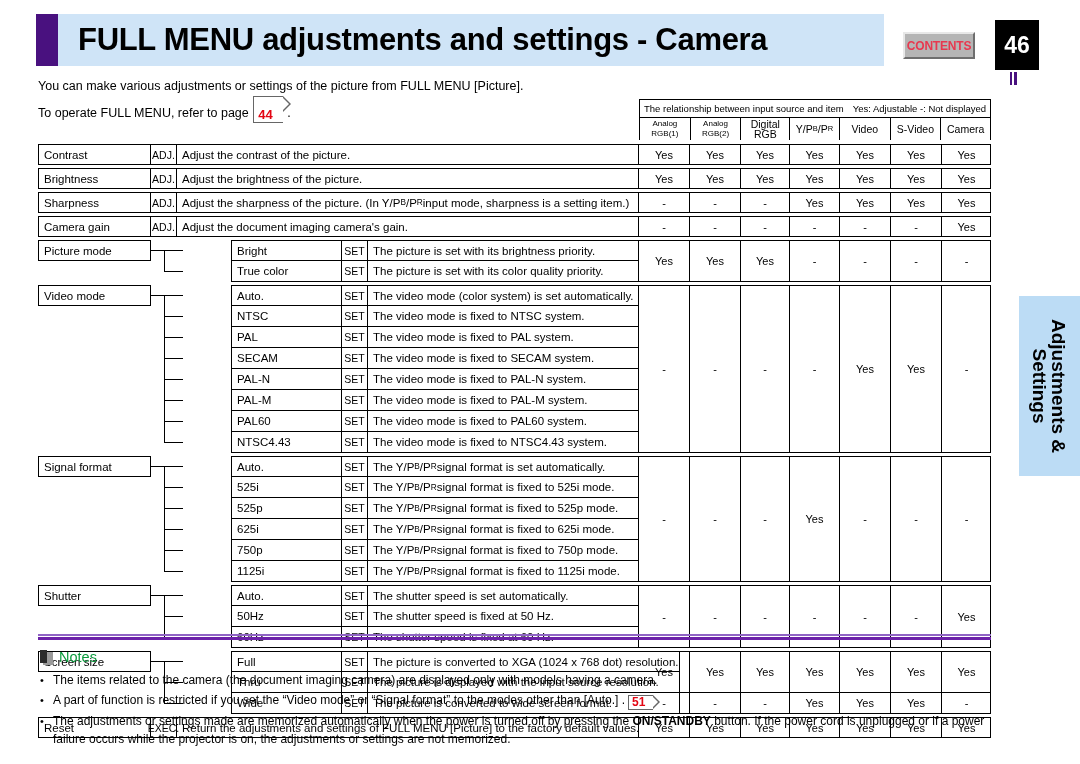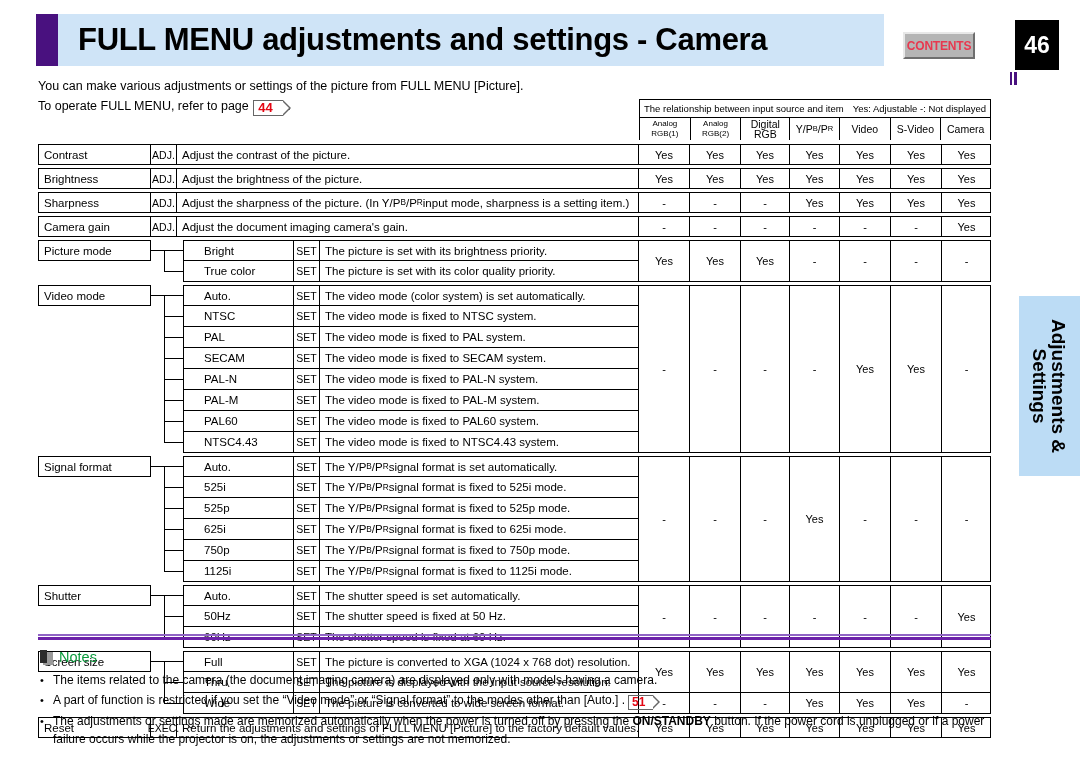--- a/index.html
+++ b/index.html
@@ -39,39 +39,39 @@
     display: flex; align-items: center; justify-content: center;
     cursor: pointer;
   }
   .contents-btn span {
     color: #e8384f; font-size: 12px; font-weight: bold; letter-spacing: -0.2px;
   }
   .page-badge {
     position: absolute; left: 995px; top: 20px;
     width: 44px; height: 50px; background: #000; color: #fff;
     display: flex; align-items: center; justify-content: center;
-    font-size: 23px; font-weight: bold; margin-left: 20px;
+    font-size: 23px; font-weight: bold;
   }
   .page-badge-mark {
     position: absolute; left: 1010px; top: 72px;
     width: 14px; height: 13px;
   }
   .page-badge-mark i {
     display: inline-block; width: 3px; height: 13px;
     background: #49117f; margin-right: 2px; vertical-align: top;
   }
   .page-badge-mark i.thin { width: 2px; }
 
   
   .intro { position: absolute; left: 38px; top: 76px; font-size: 12.5px; line-height: 20px; }
   .intro div { white-space: nowrap; }
   .pagelink {
     display: inline-block; position: relative;
     color: #e30613; font-weight: bold; font-size: 13px;
-    padding: 0 10px 0 4px; margin: 0 1px;
+    padding: 11px 10px 0 4px; margin: 0 1px;
     border: 1px solid #666; border-right: none;
     line-height: 14px; vertical-align: -2px;
   }
   .pagelink::after {
     content: ""; position: absolute; right: -8px; top: -1px;
     width: 0; height: 0;
     border-top: 8px solid transparent;
     border-bottom: 8px solid transparent;
     border-left: 8px solid #666;
   }
@@ -160,21 +160,21 @@
     border-left: 1px solid #000;
   }
   .tree .branch {
     position: absolute; left: 13px; width: 19px;
     border-top: 1px solid #000;
   }
   .subcol { flex: 1 1 auto; }
   .subrow { display: flex; height: 21px; }
   .subname {
     width: 111px; flex: 0 0 111px; border: 1px solid #000;
-    display: flex; align-items: center; padding-left: 20px; font-size: 11.5px;
+    display: flex; align-items: center; padding-left: 5px; font-size: 11.5px; margin-left: 48px;
   }
   .subrow + .subrow .subname { border-top: none; }
   .subact {
     width: 26px; flex: 0 0 26px; border: 1px solid #000; border-left: none;
     display: flex; align-items: center; justify-content: center; font-size: 10.5px;
   }
   .subrow + .subrow .subact { border-top: none; }
   .subdesc {
     flex: 1 1 auto; border: 1px solid #000; border-left: none;
     display: flex; align-items: center; padding-left: 5px;

